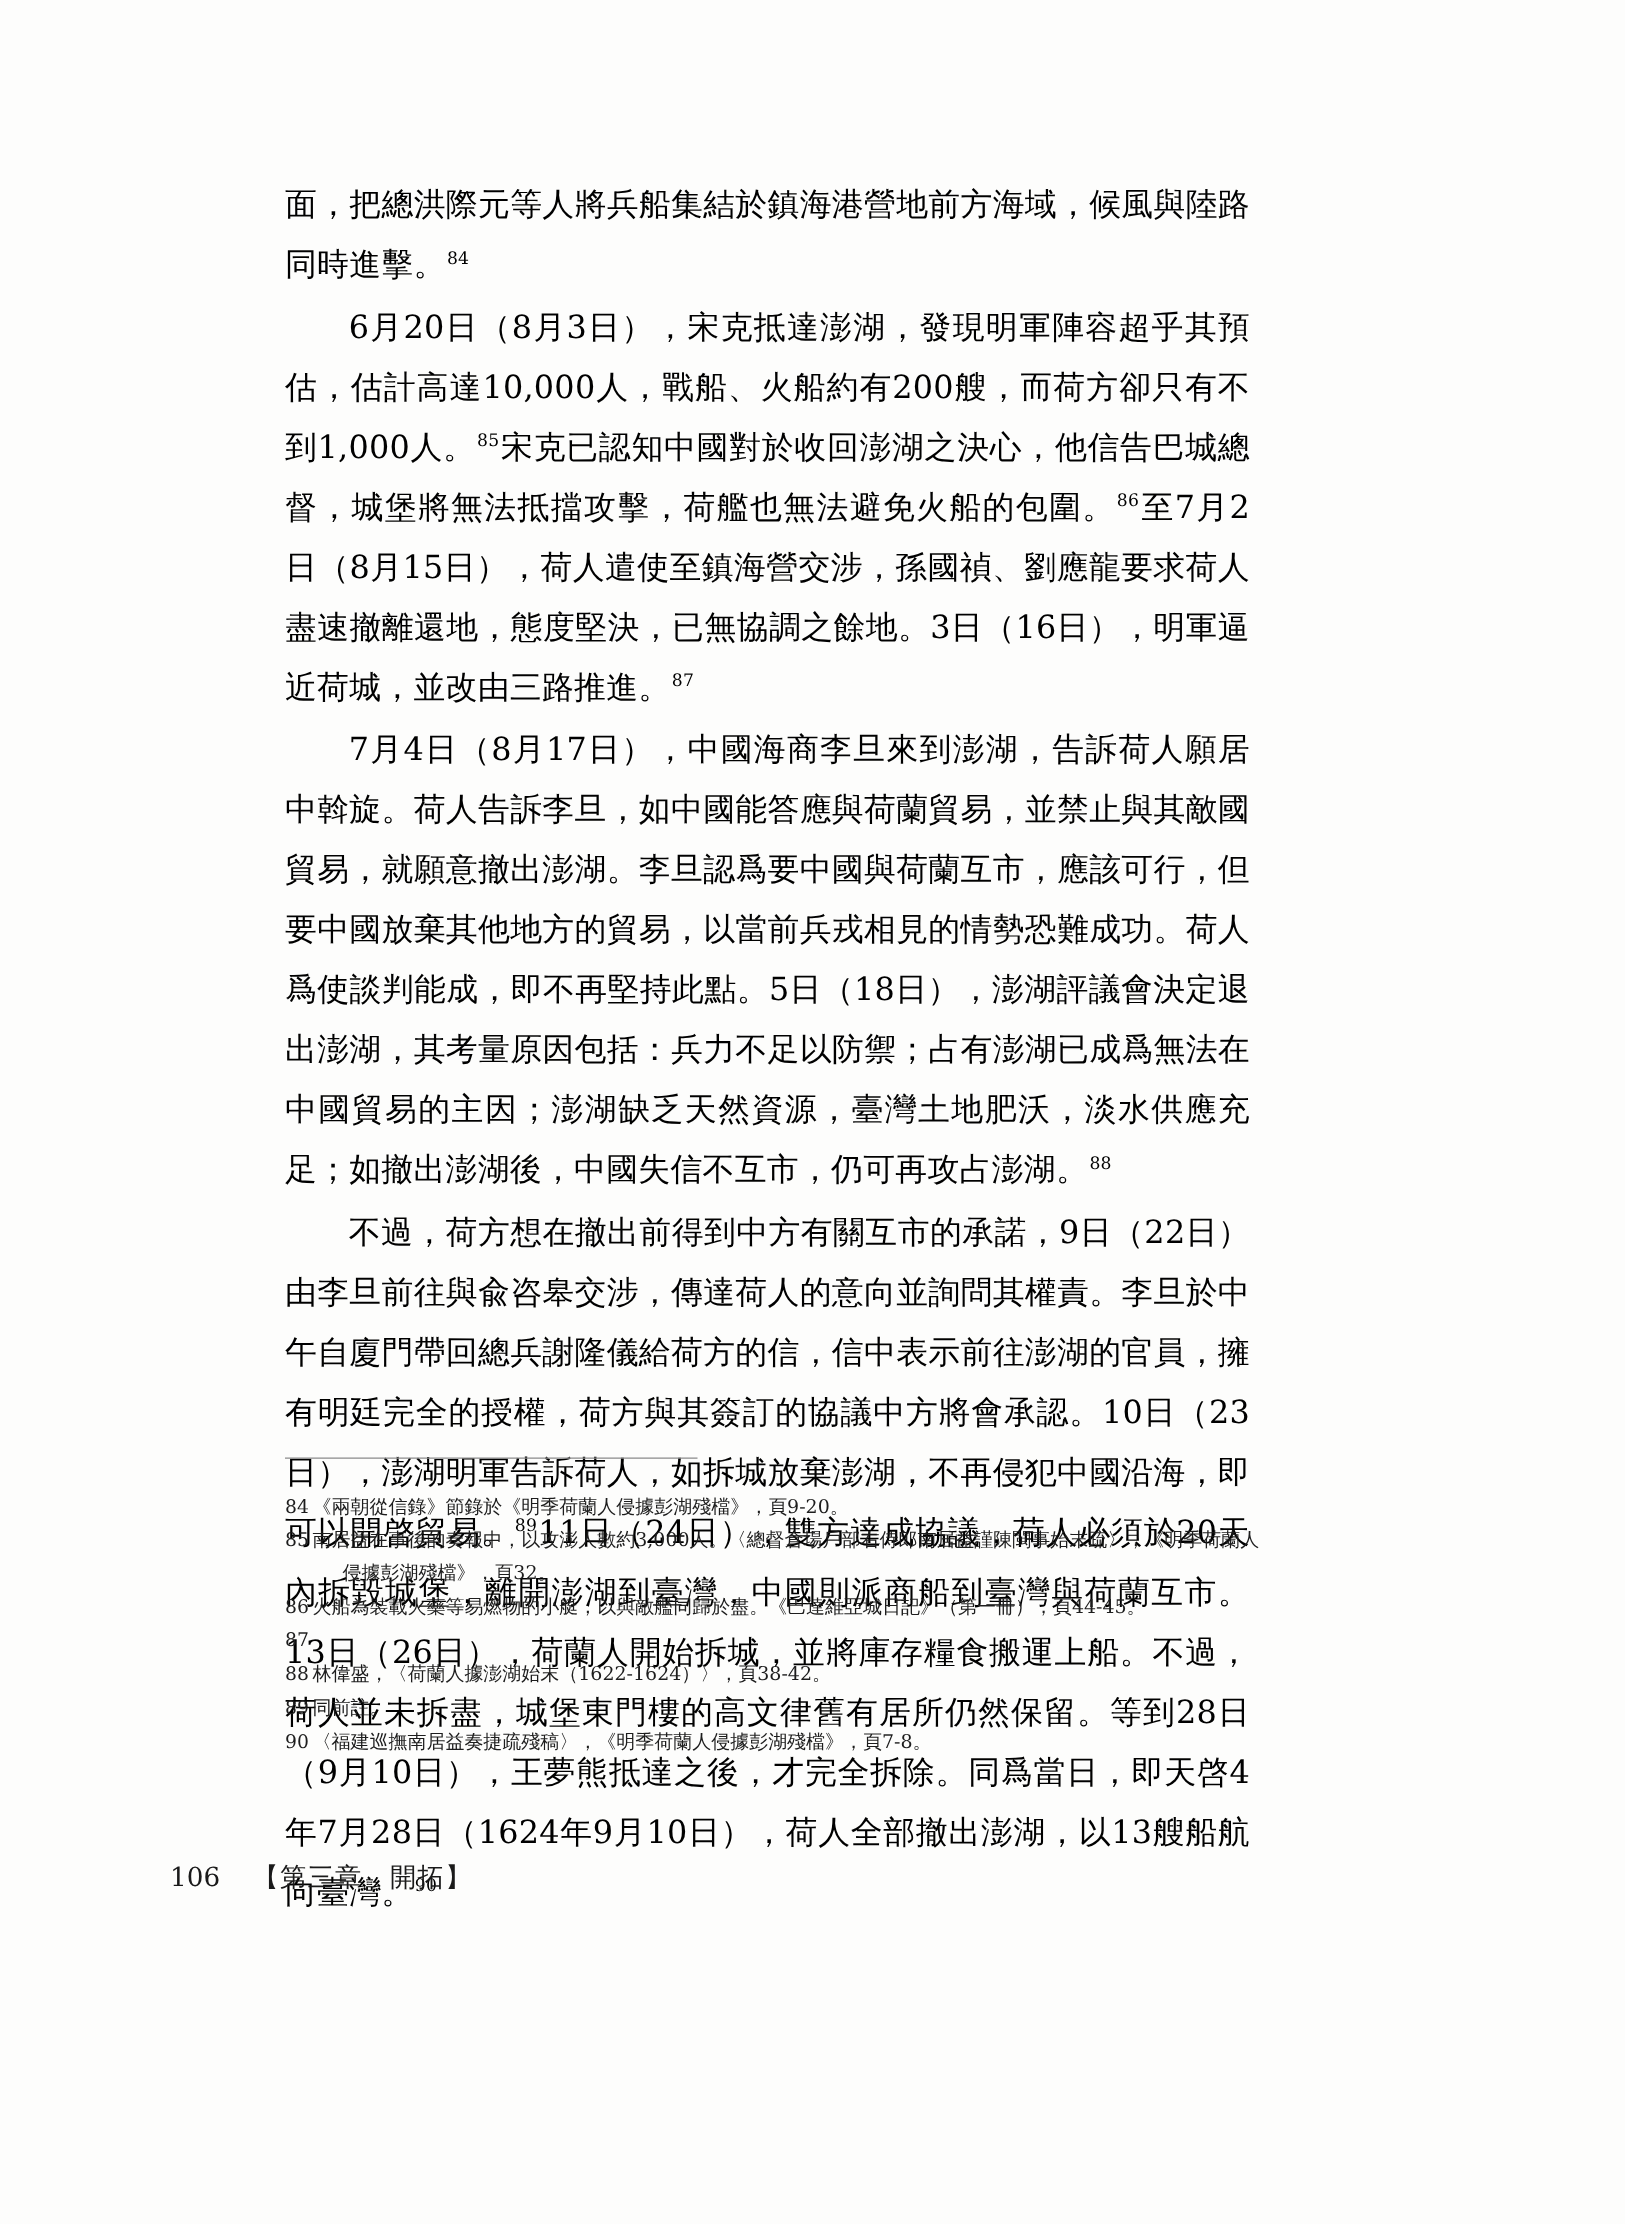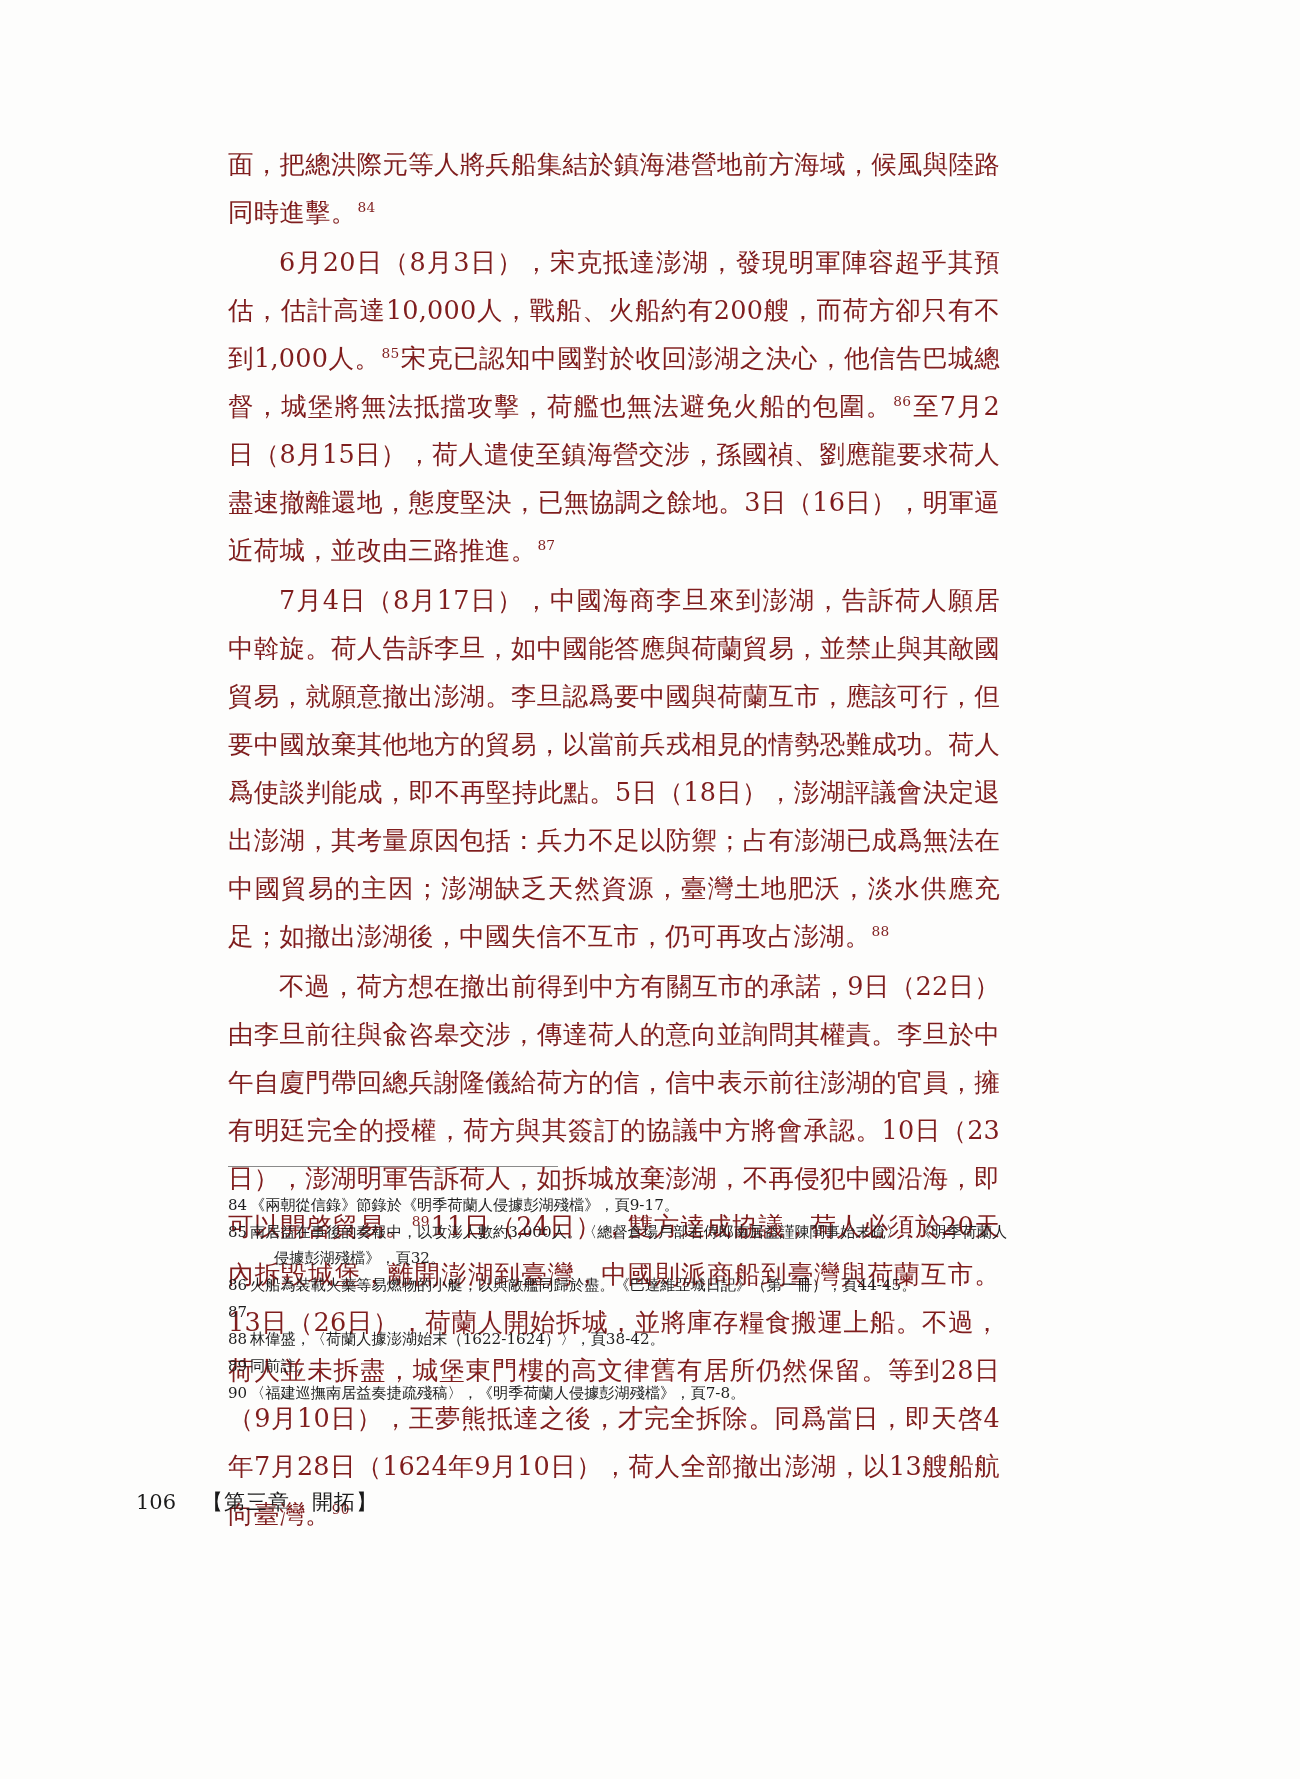--- a/index.html
+++ b/index.html
@@ -26,21 +26,21 @@
     top: 140px;
     width: 772px;
   }
   .body-text p {
     margin: 0 0 2px 0;
     font-size: 25.5px;
     line-height: 48px;
     text-align: justify;
     text-justify: inter-ideograph;
     letter-spacing: 0.2px;
-    color: #7f1d1d;
+    color: #000000;
   }
   .body-text p.indent {
     text-indent: 2em;
   }
   sup {
     font-size: 0.54em;
     vertical-align: super;
     line-height: 0;
     padding: 0 1px;
   }
@@ -112,21 +112,21 @@
         <p class="indent"><span>7月4日（8月17日），中國海商李旦來到澎湖，告訴荷人願居中斡旋。荷人告訴李旦，如中國能答應與荷蘭貿易，並禁止與其敵國貿易，就願意撤出澎湖。李旦認爲要中國與荷蘭互市，應該可行，但要中國放棄其他地方的貿易，以當前兵戎相見的情勢恐難成功。荷人爲使談判能成，即不再堅持此點。5日（18日），澎湖評議會決定退出澎湖，其考量原因包括：兵力不足以防禦；占有澎湖已成爲無法在中國貿易的主因；澎湖缺乏天然資源，臺灣土地肥沃，淡水供應充足；如撤出澎湖後，中國失信不互市，仍可再攻占澎湖。</span><sup>88</sup></p>
         <p class="indent"><span>不過，荷方想在撤出前得到中方有關互市的承諾，9日（22日）由李旦前往與兪咨皋交涉，傳達荷人的意向並詢問其權責。李旦於中午自廈門帶回總兵謝隆儀給荷方的信，信中表示前往澎湖的官員，擁有明廷完全的授權，荷方與其簽訂的協議中方將會承認。10日（23日），澎湖明軍告訴荷人，如拆城放棄澎湖，不再侵犯中國沿海，即可以開啓貿易。</span><sup>89</sup><span>11日（24日），雙方達成協議，荷人必須於20天內拆毀城堡，離開澎湖到臺灣，中國則派商船到臺灣與荷蘭互市。13日（26日），荷蘭人開始拆城，並將庫存糧食搬運上船。不過，荷人並未拆盡，城堡東門樓的高文律舊有居所仍然保留。等到28日（9月10日），王夢熊抵達之後，才完全拆除。同爲當日，即天啓4年7月28日（1624年9月10日），荷人全部撤出澎湖，以13艘船航向臺灣。</span><sup>90</sup></p>
       </div>
   </div>
 
   <div class="fn-rule"></div>
 
   <div class="footnotes" id="footnotes">
       <div class="fn">
         <span class="fn-num">84</span>
-        <span class="fn-body"><span>《兩朝從信錄》節錄於《明季荷蘭人侵據彭湖殘檔》，頁9-17。</span></span>
+        <span class="fn-body"><span>《兩朝從信錄》節錄於《明季荷蘭人侵據彭湖殘檔》，頁9-20。</span></span>
       </div>
       <div class="fn">
         <span class="fn-num">85</span>
         <span class="fn-body"><span>南居益在事後的奏報中，以攻澎人數約3,000人。〈總督倉場戶部右侍郎南居益謹陳閩事始末疏〉，《明季荷蘭人</span><span class="cont">侵據彭湖殘檔》，頁32。</span></span>
       </div>
       <div class="fn">
         <span class="fn-num">86</span>
         <span class="fn-body"><span>火船為裝載火藥等易燃物的小艇，以與敵艦同歸於盡。《巴達維亞城日記》（第一冊），頁44-45。</span></span>
       </div>
       <div class="fn">

